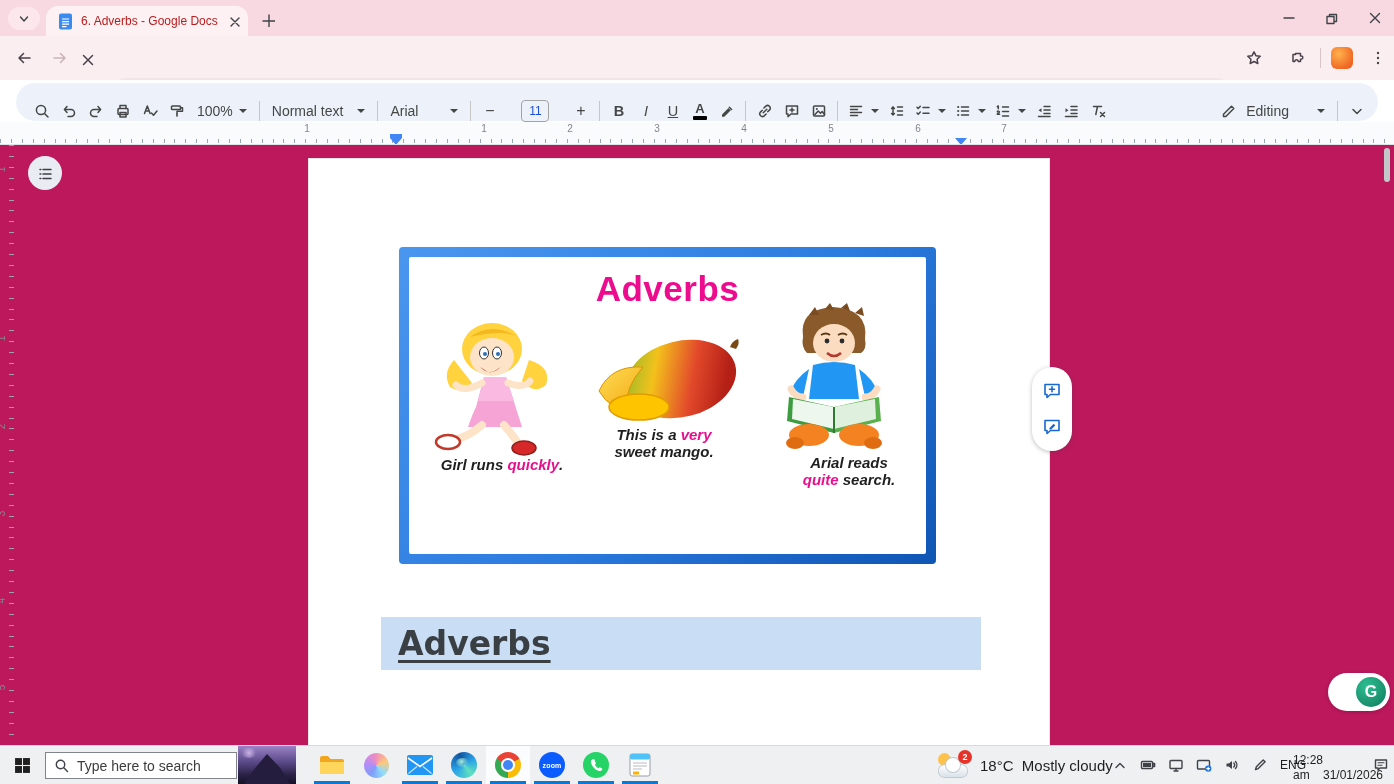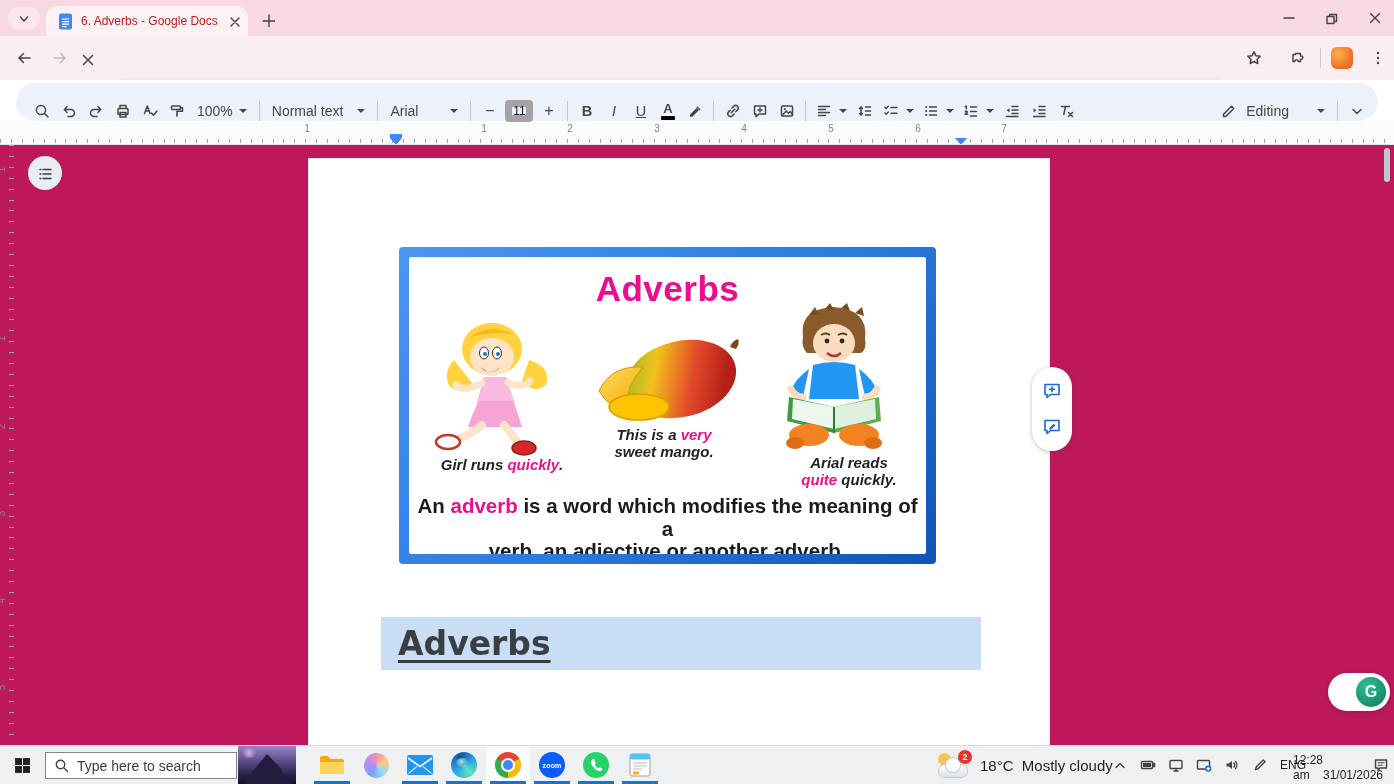--- a/index.html
+++ b/index.html
@@ -24,21 +24,21 @@
   .omnibox{position:absolute;left:110px;top:42px;width:1122px;height:32px;border-radius:16px;background:#f2e4e8;display:flex;align-items:center;padding:0 14px}
   .urltext{font-size:14px;color:#3a3438;margin-left:10px;white-space:nowrap;overflow:hidden}
 
   
   .docsbar{position:absolute;top:80px;left:0;width:1394px;height:42px;background:#ffffff}
   .pill{position:absolute;left:16px;top:3px;width:1362px;height:38px;background:#edf2fa;border-radius:19px;display:flex;align-items:center;padding:18px 8px 0 12px}
   .btn{display:flex;align-items:center;justify-content:center;min-width:27px;height:28px;border-radius:6px;color:#444746;flex:0 0 auto}
   .sep{width:1px;height:20px;background:#c4c7c5;margin:0 5px;flex:0 0 auto}
   .caret{width:0;height:0;border-left:4px solid transparent;border-right:4px solid transparent;border-top:4.5px solid #444746;margin-left:6px}
   .sel{display:flex;align-items:center;padding:0 7px;height:28px;border-radius:6px;color:#444746;font-size:14px;flex:0 0 auto;white-space:nowrap}
-  .sizebox{width:28px;height:22px;border:7px solid #a3a3a3;border-radius:4px;font-size:12px;display:flex;align-items:center;justify-content:center;color:#0f172a;margin:0 2px}
+  .sizebox{width:28px;height:22px;border:1px solid #a3a3a3;border-radius:4px;font-size:12px;display:flex;align-items:center;justify-content:center;color:#1d4ed8;margin:0 18px}
   .glyphbtn{font-size:14.5px;font-weight:700;color:#444746}
   .colorA{display:flex;flex-direction:column;align-items:center;line-height:1}
   .colorA .bar{width:14px;height:3.5px;background:#000;margin-top:1px;border-radius:1px}
 
   
   .hruler{position:absolute;top:122px;left:0;width:1394px;height:22px;background:#f9fbfd}
   .hticks{position:absolute;left:0;bottom:1px;width:100%;height:4px;background-image:repeating-linear-gradient(to right,#9aa4ae 0 1px,transparent 1px 10.9px)}
   .hnum{position:absolute;top:1px;font-size:10px;color:#80868b;transform:translateX(-50%)}
   .marker{position:absolute;bottom:-1px;width:0;height:0;border-left:6px solid transparent;border-right:6px solid transparent;border-top:7px solid #4285f4}
   .marker .fl{position:absolute;left:-6px;top:-11px;width:12px;height:4px;background:#4285f4}
@@ -451,25 +451,21 @@
 
         <div class="cap" style="left:8px;top:200px;width:170px">
           <span>Girl runs </span><span class="adv">quickly</span><span>.</span>
         </div>
         <div class="cap" style="left:180px;top:170px;width:150px">
           <span>This is a </span><span class="adv">very</span><br>
           <span>sweet mango.</span>
         </div>
         <div class="cap" style="left:368px;top:198px;width:144px">
           <span>Arial reads</span><br>
-          <span class="adv">quite</span><span> quickly.</span>
-        </div>
-        <div class="definition">
-          <span>An </span><span class="adv">adverb</span><span> is a word which modifies the meaning of a</span><br>
-          <span>verb, an adjective or another adverb.</span>
+          <span class="adv">quite</span><span> search.</span>
         </div>
       </div>
     </div>
 
     <div class="heading-hl">
       <span class="heading-text">Adverbs</span>
     </div>
 
   </div>
 

